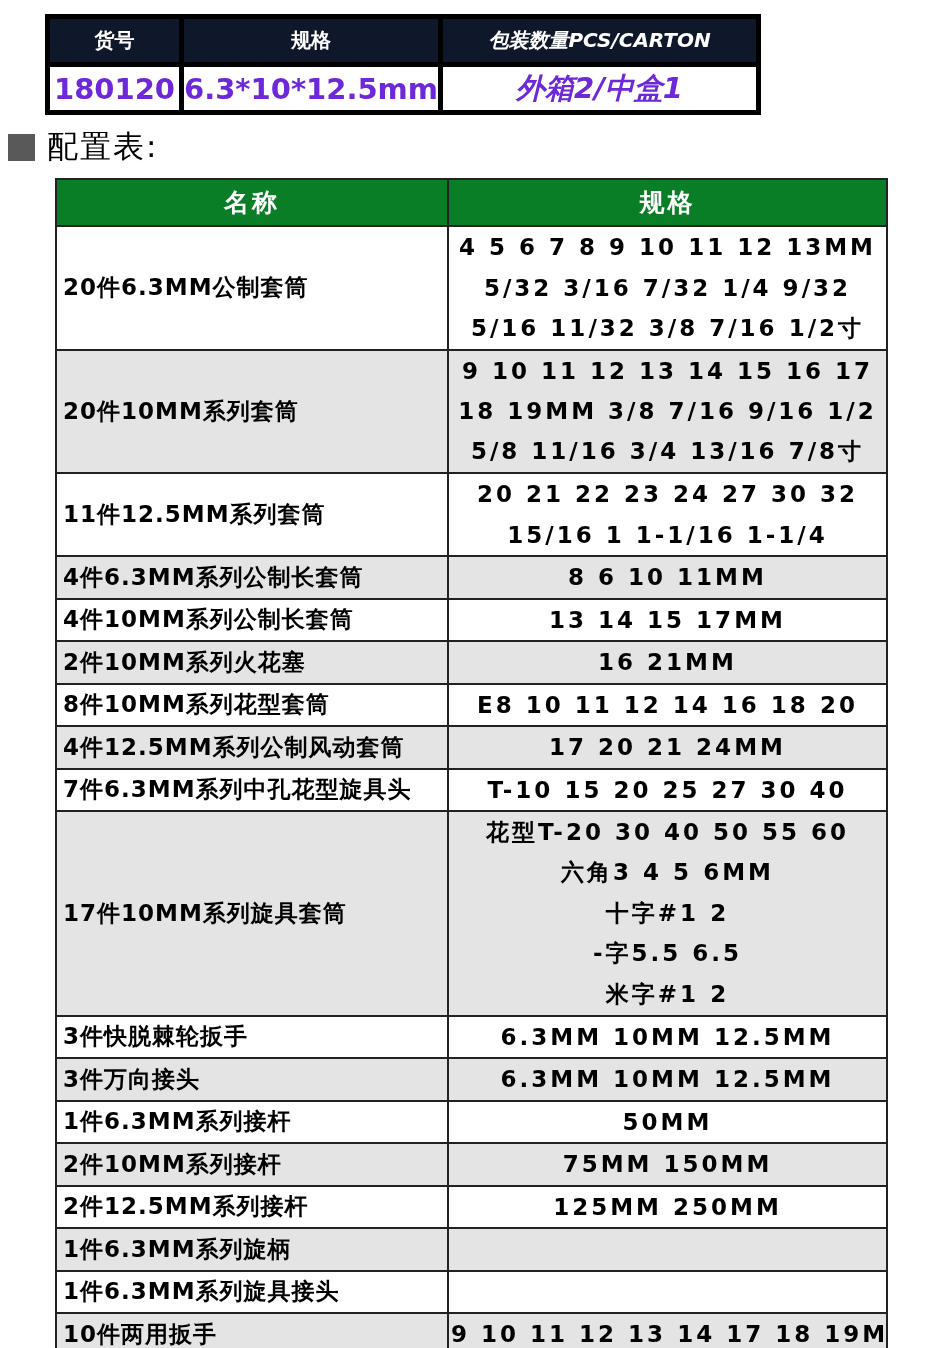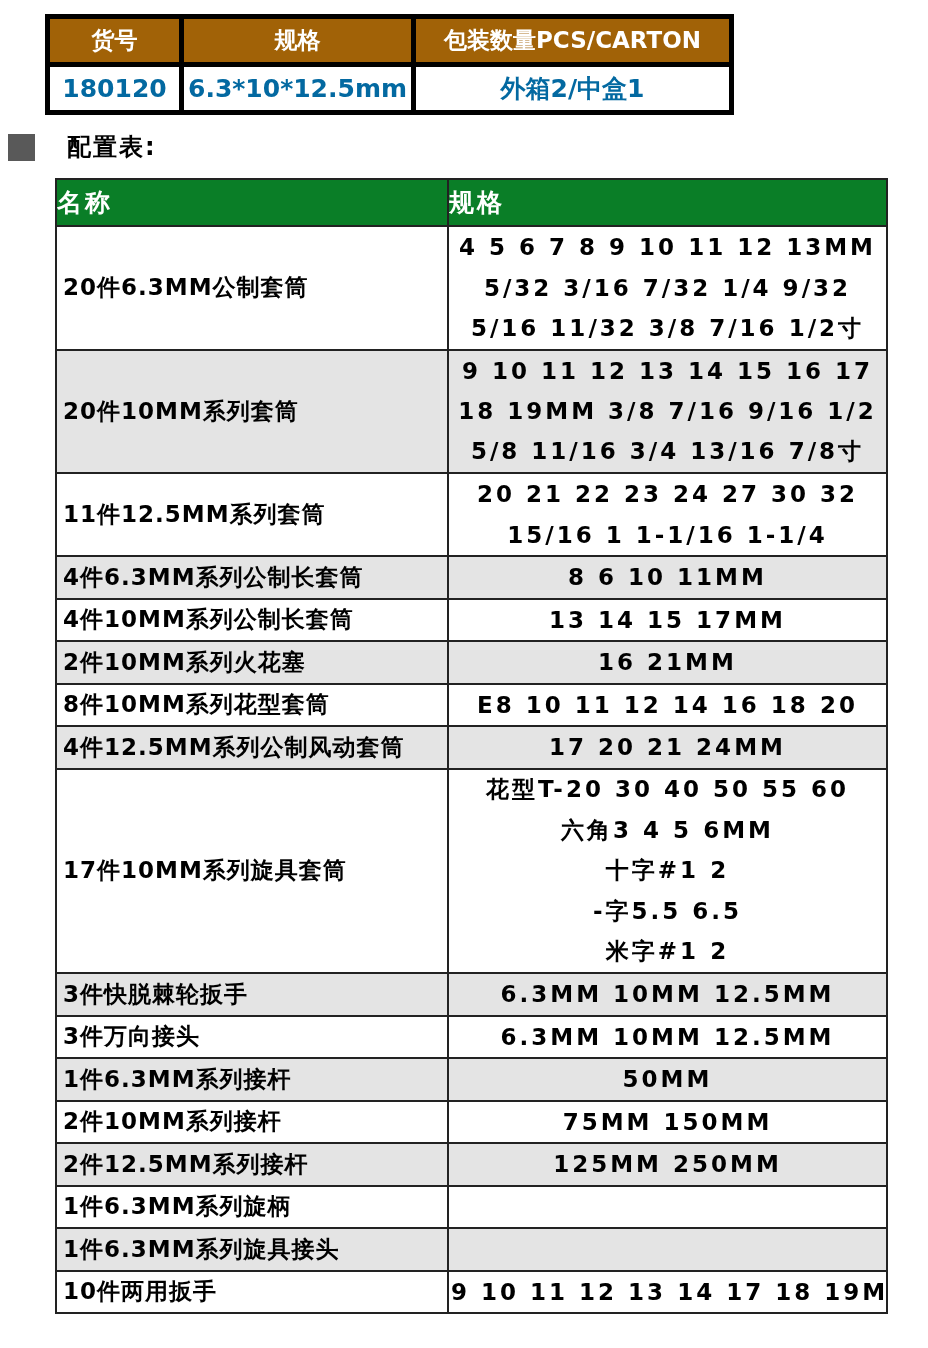--- a/index.html
+++ b/index.html
@@ -19,51 +19,50 @@
   }
   .top-table td {
     border: 5px solid #000;
     text-align: center;
     vertical-align: middle;
     font-weight: 700;
     overflow: hidden;
     white-space: nowrap;
   }
   .top-table .hdr {
-    background: #a16207;
+    background: #0f172a;
     color: #ffffff;
     height: 48px;
-    font-size: 23px;
+    font-size: 20px;
   }
   .top-table .val {
     background: #ffffff;
-    color: #0369a1;
+    color: #6d28d9;
     height: 48px;
-    font-size: 25px;
+    font-size: 29px;
   }
   .tt-c1 { width: 134px; }
   .tt-c2 { width: 232px; }
-  .tt-c3 { width: 318px; }
+  .tt-c3 { width: 318px; font-style: italic; }
 
   
   .section-title {
     position: absolute; left: 8px; top: 126px;
     display: flex; align-items: center;
     height: 42px;
   }
   .title-square {
     width: 27px; height: 27px;
     background: #595959;
     margin-right: 12px;
   }
   .title-text {
-    font-size: 24px;
-    font-weight: 700;
+    font-size: 31px;
+    font-weight: 400;
     letter-spacing: 2px;
-    margin-left: 20px;
   }
 
   
   .config-table {
     position: absolute; left: 55px; top: 178px;
     width: 831px;
     border-collapse: collapse;
     table-layout: fixed;
   }
   .config-table th, .config-table td {
@@ -71,21 +70,21 @@
     vertical-align: middle;
     overflow: hidden;
   }
   .config-table th {
     background: #0a7e27;
     color: #ffffff;
     height: 47px;
     font-size: 25px;
     font-weight: 700;
     letter-spacing: 3px;
-    text-align: left;
+    text-align: center;
     margin-top: 8px;
   }
   .col-name { width: 392px; }
   .col-spec { width: 439px; }
 
   .config-table tbody tr:nth-child(odd)  td { background: #ffffff; }
   .config-table tbody tr:nth-child(even) td { background: #e4e4e4; }
 
   td.name-cell {
     font-size: 23px;
@@ -185,20 +184,26 @@
           <div class="spec-line">E8 10 11 12 14 16 18 20</div>
         </td>
       </tr>
       <tr>
         <td class="name-cell col-name">4件12.5MM系列公制风动套筒</td>
         <td class="spec-cell col-spec">
           <div class="spec-line">17 20 21 24MM</div>
         </td>
       </tr>
       <tr>
+        <td class="name-cell col-name">7件6.3MM系列中孔花型旋具头</td>
+        <td class="spec-cell col-spec">
+          <div class="spec-line">T-10 15 20 25 27 30 40</div>
+        </td>
+      </tr>
+      <tr>
         <td class="name-cell col-name">17件10MM系列旋具套筒</td>
         <td class="spec-cell col-spec">
           <div class="spec-line">花型T-20 30 40 50 55 60</div>
           <div class="spec-line">六角3 4 5 6MM</div>
           <div class="spec-line">十字#1 2</div>
           <div class="spec-line">-字5.5 6.5</div>
           <div class="spec-line">米字#1 2</div>
         </td>
       </tr>
       <tr>

